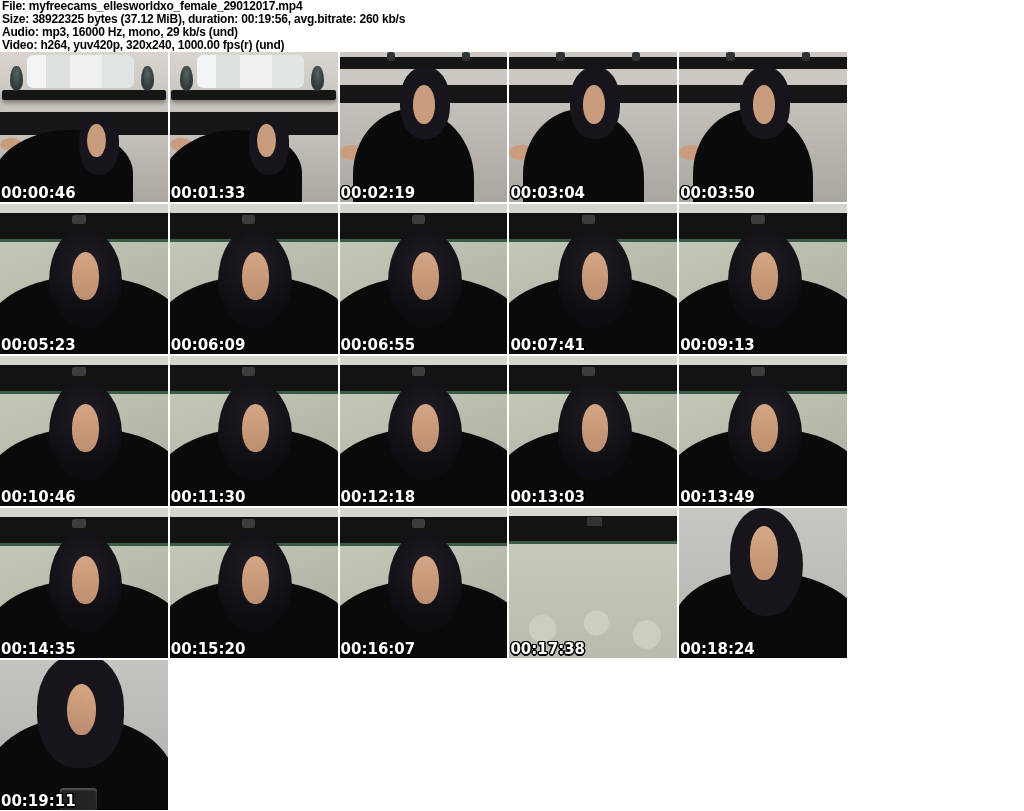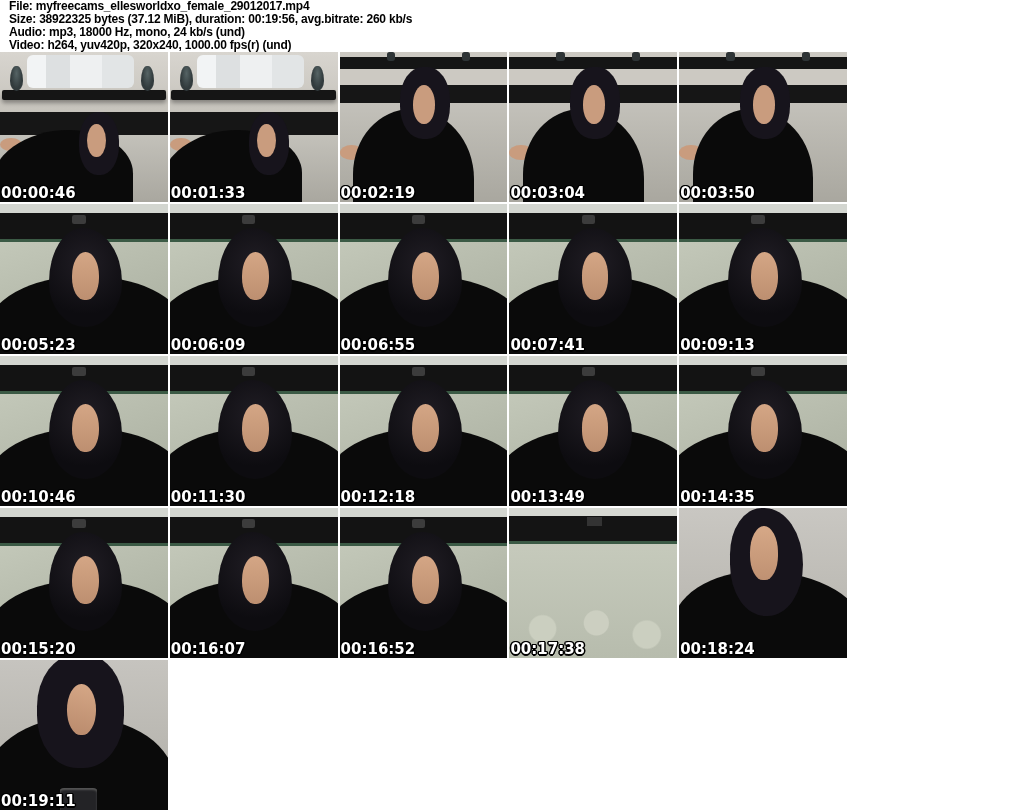--- a/index.html
+++ b/index.html
@@ -1,19 +1,19 @@
 <!DOCTYPE html>
 <html style="--page-bg: #ffffff; --header-text: #000000; --timestamp-fill: #ffffff; --timestamp-outline: #000000; --wall: #d3d0c9; --shelf: #151515; --headboard: #161616; --bedding-light: #c3c1ba; --bedding-dark: #a9a79f; --bedding-sage: #b2b7a8; --green-trim: #3b5a45; --skin: #c99c7e; --hair: #17141c; --clothing: #0a0a0a;"><head>
 <meta charset="utf-8">
 <style>
   html,body{margin:0;padding:0;background:var(--page-bg,#fff);}
   body{width:1024px;height:811px;overflow:hidden;font-family:"Liberation Sans",sans-serif;}
   .sheet{width:1024px;}
   .header{background:var(--page-bg,#fff);color:var(--header-text,#000);
-          font:bold 12px/13px "Liberation Sans",sans-serif;height:52px;padding-left:9px;
+          font:bold 12px/13px "Liberation Sans",sans-serif;height:52px;padding-left:2px;
           letter-spacing:-0.2px;}
   .hline{white-space:nowrap;}
   .grid{display:grid;grid-template-columns:repeat(5,1fr);grid-auto-rows:150px;gap:2px;
         background:var(--page-bg,#fff);width:847px;}
   .thumb{position:relative;overflow:hidden;background:var(--bedding-light,#c3c1ba);}
   .thumb > div, .thumb > span{position:absolute;}
   
   .wall{left:0;right:0;top:0;height:40%;background:var(--wall,#d3d0c9);}
   .bedding{left:0;right:0;bottom:0;top:40%;
            background:linear-gradient(180deg,var(--bedding-light,#c3c1ba),var(--bedding-dark,#a9a79f));}
@@ -98,21 +98,21 @@
   .scene-closeup-phone .phone{display:block;left:36%;bottom:0;width:22%;height:15%;
       background:#232326;border-radius:12% 12% 0 0;box-shadow:inset 0 2px 2px #555;}
 </style>
 </head>
 <body>
 
 <div class="sheet">
   <header class="header">
     <div class="hline">File: myfreecams_ellesworldxo_female_29012017.mp4</div>
     <div class="hline">Size: 38922325 bytes (37.12 MiB), duration: 00:19:56, avg.bitrate: 260 kb/s</div>
-    <div class="hline">Audio: mp3, 18000 Hz, mono, 24 kb/s (und)</div>
+    <div class="hline">Audio: mp3, 16000 Hz, mono, 29 kb/s (und)</div>
     <div class="hline">Video: h264, yuv420p, 320x240, 1000.00 fps(r) (und)</div>
   </header>
   <div class="grid">
       <div class="thumb scene-room-wide">
     <div class="wall"></div>
     <div class="bedding"></div>
     <div class="headboard"></div>
     <div class="shelf"></div>
     <div class="mirror"></div>
     <div class="vase vase-l"></div>
@@ -297,20 +297,33 @@
     <div class="wall"></div>
     <div class="bedding"></div>
     <div class="headboard"></div>
 
     <div class="cam"></div>
 
     <div class="figure"></div>
     <div class="hair"></div>
     <div class="face"></div>
 
+    <span class="ts">00:13:03</span>
+  </div>
+      <div class="thumb scene-closeup">
+    <div class="wall"></div>
+    <div class="bedding"></div>
+    <div class="headboard"></div>
+
+    <div class="cam"></div>
+
+    <div class="figure"></div>
+    <div class="hair"></div>
+    <div class="face"></div>
+
     <span class="ts">00:13:49</span>
   </div>
       <div class="thumb scene-closeup">
     <div class="wall"></div>
     <div class="bedding"></div>
     <div class="headboard"></div>
 
     <div class="cam"></div>
 
     <div class="figure"></div>
@@ -337,33 +350,20 @@
     <div class="bedding"></div>
     <div class="headboard"></div>
 
     <div class="cam"></div>
 
     <div class="figure"></div>
     <div class="hair"></div>
     <div class="face"></div>
 
     <span class="ts">00:16:07</span>
-  </div>
-      <div class="thumb scene-closeup">
-    <div class="wall"></div>
-    <div class="bedding"></div>
-    <div class="headboard"></div>
-
-    <div class="cam"></div>
-
-    <div class="figure"></div>
-    <div class="hair"></div>
-    <div class="face"></div>
-
-    <span class="ts">00:16:52</span>
   </div>
       <div class="thumb scene-empty-bed">
     <div class="wall"></div>
     <div class="bedding"></div>
     <div class="headboard"></div>
 
     <div class="cam"></div>
 
     <span class="ts">00:17:38</span>
   </div>

